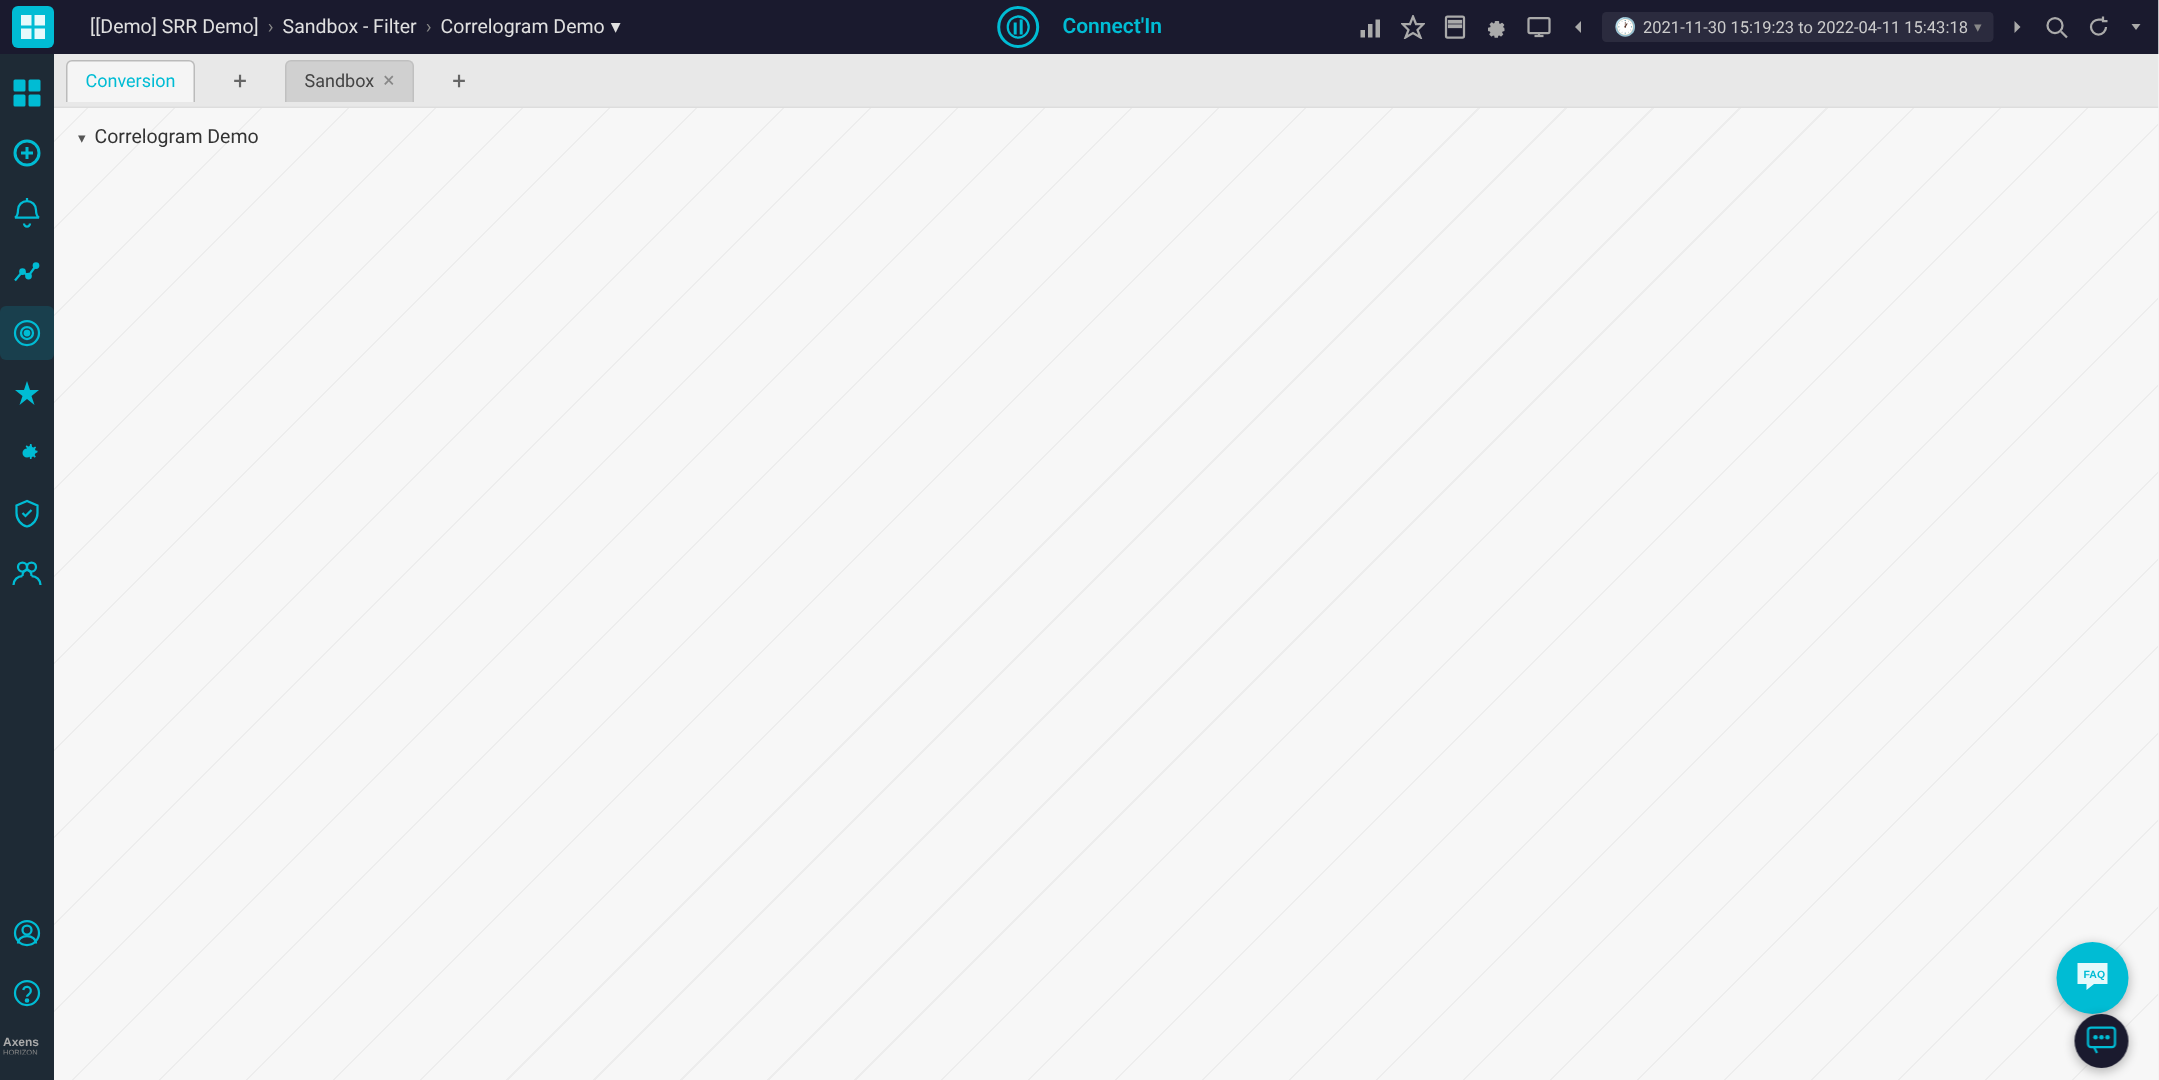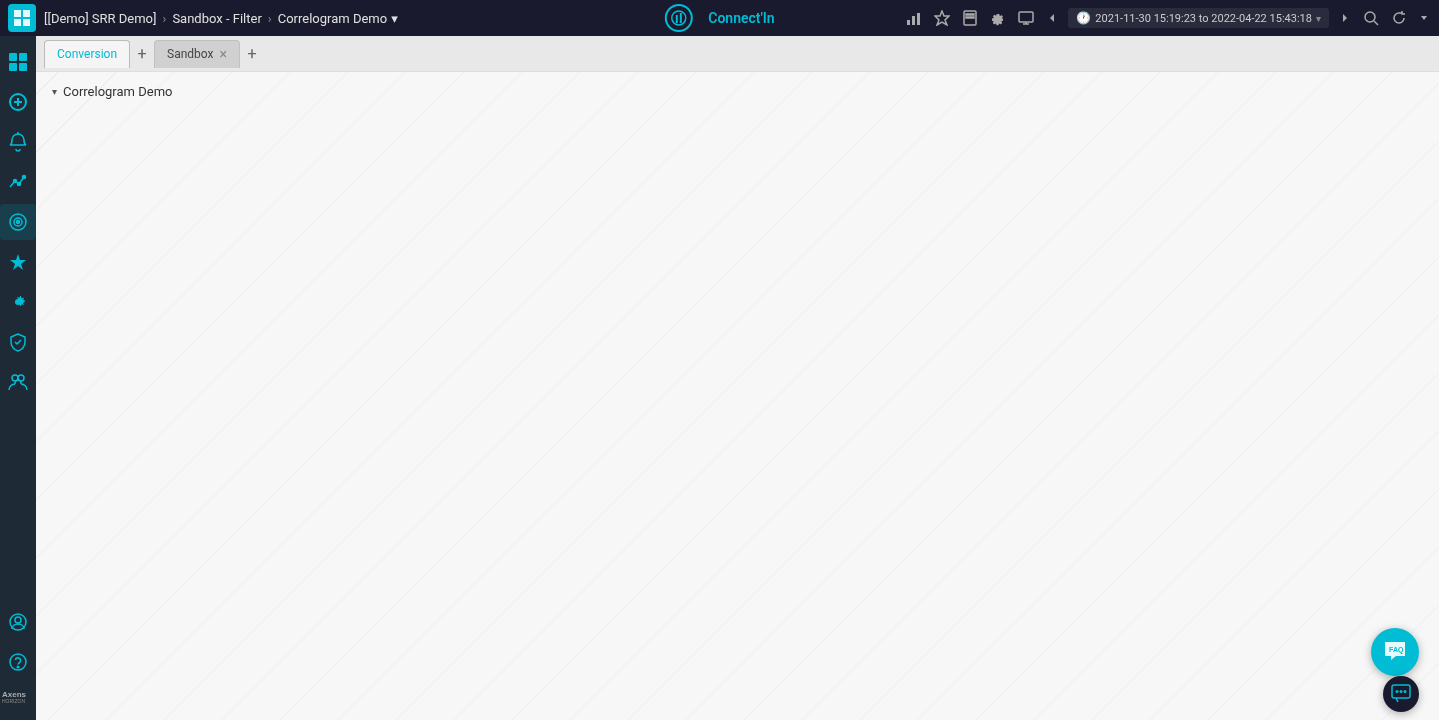--- a/index.html
+++ b/index.html
@@ -26,21 +26,21 @@
       align-items: center;
       padding: 0 8px;
       gap: 8px;
       flex-shrink: 0;
       position: relative;
     }
 
     .header-left {
       display: flex;
       align-items: center;
-      gap: 8px;
+      gap: 24px;
       flex: 1;
     }
 
     .header-logo {
       width: 28px;
       height: 28px;
       background: #00bcd4;
       border-radius: 4px;
       display: flex;
       align-items: center;
@@ -193,21 +193,21 @@
       overflow: hidden;
     }
 
     
     .tab-bar {
       height: 36px;
       background: #e8e8e8;
       display: flex;
       align-items: center;
       padding: 0 8px;
-      gap: 0;
+      gap: 18px;
       border-bottom: 1px solid #ddd;
       flex-shrink: 0;
     }
 
     .tab {
       height: 28px;
       padding: 0 12px;
       background: #d0d0d0;
       border-radius: 4px 4px 0 0;
       display: flex;
@@ -393,21 +393,21 @@
         <line x1="8" y1="12" x2="8" y2="14"></line>
       </svg>
     </button>
     <button class="header-icon-btn">
       <svg width="12" height="12" viewBox="0 0 12 12" fill="#aaa">
         <polygon points="8,2 4,6 8,10"></polygon>
       </svg>
     </button>
     <div class="time-range">
       <span class="time-range-icon">🕐</span>
-      <span>2021-11-30 15:19:23 to 2022-04-22 15:43:18</span>
+      <span>2021-11-30 15:19:23 to 2022-04-11 15:43:18</span>
       <span style="color:#888;font-size:10px;">▾</span>
     </div>
     <button class="header-icon-btn">
       <svg width="12" height="12" viewBox="0 0 12 12" fill="#aaa">
         <polygon points="4,2 8,6 4,10"></polygon>
       </svg>
     </button>
     <button class="header-icon-btn">
       <svg width="16" height="16" viewBox="0 0 16 16" fill="none" stroke="#aaa" stroke-width="1.5">
         <circle cx="7" cy="7" r="5"></circle>

